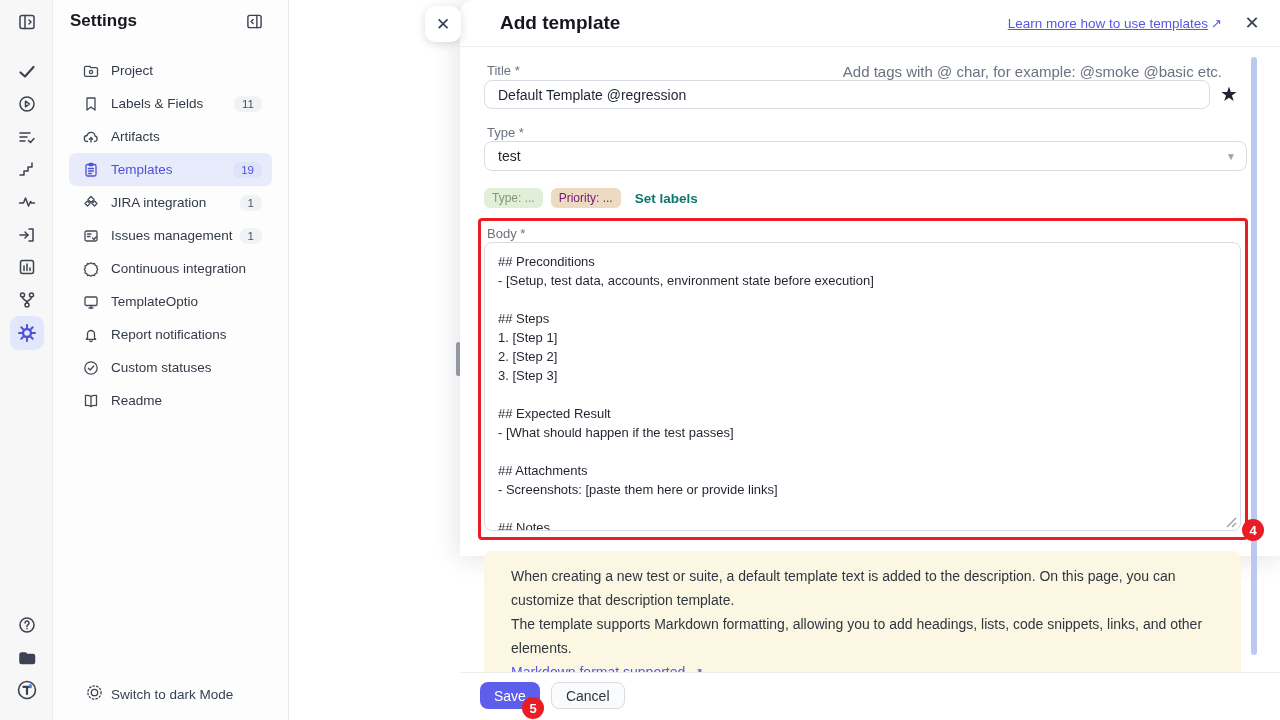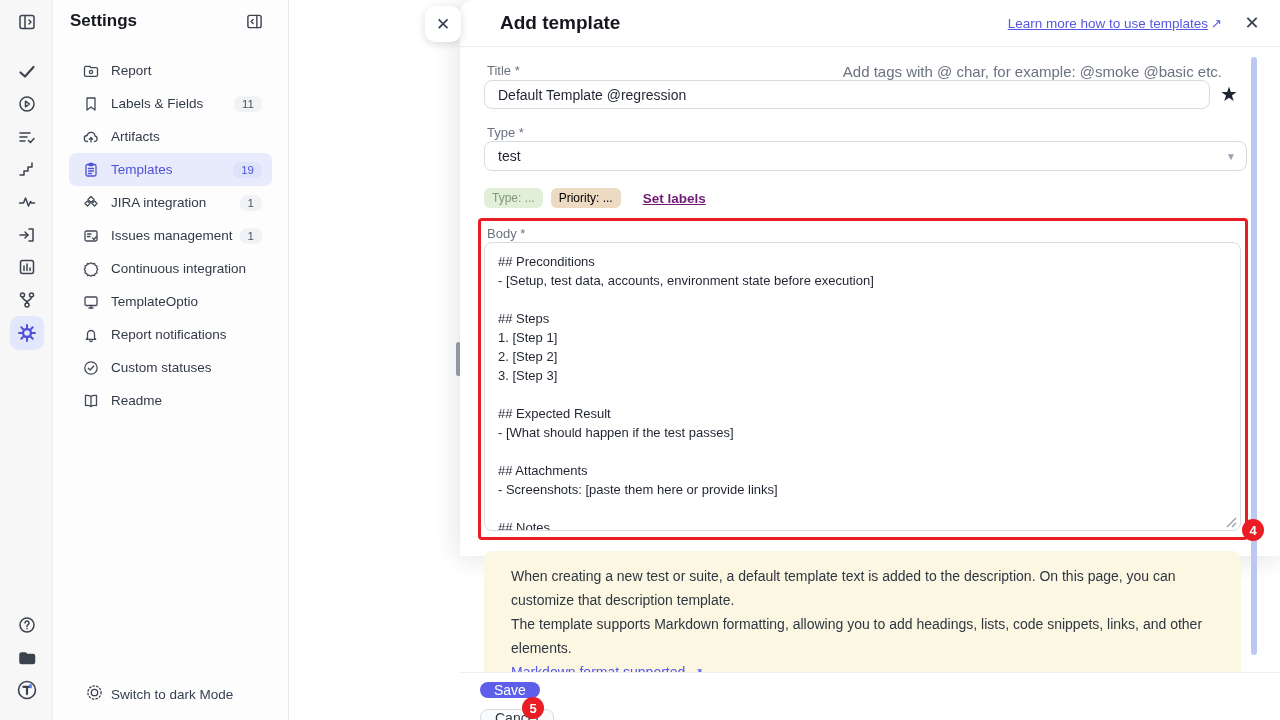--- a/index.html
+++ b/index.html
@@ -54,27 +54,27 @@
   .ext-arrow { color:#5558e3; text-decoration:none; font-size:13px; margin-left:3px; }
   #drawer-close { margin-left:18px; font-size:18px; color:#374151; width:24px; text-align:center; }
   .flabel { position:absolute; font-size:13px; color:#6b7280; }
   .finput { position:absolute; background:#fff; border:1px solid #d8dce3; border-radius:8px; font-size:14px; color:#1f2430; display:flex; align-items:center; padding:0 13px; }
   #tags-hint { position:absolute; right:58px; top:63px; font-size:15px; color:#6b7280; }
   #title-star { position:absolute; left:760px; top:82px; font-size:20px; color:#1f2430; }
   #type-caret { position:absolute; right:10px; font-size:10px; color:#9ca3af; }
   #chips-row { position:absolute; left:24px; top:188px; display:flex; align-items:center; gap:8px; }
   .chip { font-size:12px; border-radius:6px; padding:3px 8px; }
   .chip.green { background:#e2efd8; color:#7f9976; }
-  .chip.tan { background:#eddac3; color:#000000; }
-  #set-labels { margin-left:14px; font-size:13.5px; color:#701a75; text-decoration:underline; font-weight:600; }
+  .chip.tan { background:#eddac3; color:#701a75; }
+  #set-labels { margin-left:6px; font-size:13.5px; color:#0f766e; font-weight:600; }
   #body-box { position:absolute; left:24px; top:242px; width:757px; height:289px; border:1px solid #d8dce3; border-radius:8px; padding:9px 13px; font-size:13px; line-height:19px; color:#1f2430; white-space:pre-wrap; overflow:hidden; }
   #resize-handle { position:absolute; left:763px; top:514px; }
   #note { position:absolute; left:24px; top:551px; width:757px; background:#fcf7e3; border-radius:8px; padding:13px 27px 15px; font-size:14px; color:#2f3640; line-height:24px; }
   #note-link { color:#5558e3; text-decoration:underline; }
-  #drawer-foot { position:absolute; left:0; top:672px; width:820px; height:48px; border-top:1px solid #edeef1; background:#fff; display:flex; align-items:flex-start; padding:9px 0 0 20px; gap:11px;flex-direction:column; }
+  #drawer-foot { position:absolute; left:0; top:672px; width:820px; height:48px; border-top:1px solid #edeef1; background:#fff; display:flex; align-items:flex-start; padding:9px 0 0 20px; gap:11px; }
   .btn { height:27px; border-radius:8px; font-size:14px; display:flex; align-items:center; justify-content:center; padding:0 14px; }
   .btn.primary { background:#5d5eea; color:#fff; }
   .btn.secondary { background:#fafbfc; color:#2f3640; border:1px solid #d8dbe0; }
   #drawer-scroll { position:absolute; left:1251px; top:57px; width:6px; height:598px; background:#bdc8f1; border-radius:3px; z-index:15; }
 
   
   #float-close { left:425px; top:6px; width:36px; height:36px; background:#fff; border-radius:10px; box-shadow:0 2px 10px rgba(0,0,0,.14); display:flex; align-items:center; justify-content:center; font-size:17px; color:#374151; z-index:30; }
   #anno-rect { left:478px; top:218px; width:770px; height:322px; border:3px solid #ea1c24; border-radius:4px; z-index:40; pointer-events:none; }
   .anno-circle { position:absolute; width:22px; height:22px; background:#ea1c24; border-radius:50%; color:#fff; font-size:13px; font-weight:700; display:flex; align-items:center; justify-content:center; z-index:41; }
 </style>
@@ -187,21 +187,21 @@
         </svg>
     </div>
     <div class="menu">
       <div class="menu-item">
         <span class="mi-ic">
             <svg width="16" height="16" viewBox="0 0 16 16">
               <path d="M1.5 4.5V12a1.3 1.3 0 0 0 1.3 1.3h10.4A1.3 1.3 0 0 0 14.5 12V6A1.3 1.3 0 0 0 13.2 4.7H8L6.7 3.3H2.8A1.3 1.3 0 0 0 1.5 4.5z"></path>
               <circle cx="8" cy="9" r="1.6"></circle>
             </svg>
           </span>
-        <span>Report</span>
+        <span>Project</span>
       </div>
       <div class="menu-item">
         <span class="mi-ic">
             <svg width="16" height="16" viewBox="0 0 16 16">
               <path d="M4 2h8v12l-4-3-4 3z"></path>
             </svg>
           </span>
         <span>Labels &amp; Fields</span>
         <span class="mi-badge">11</span>
       </div>

